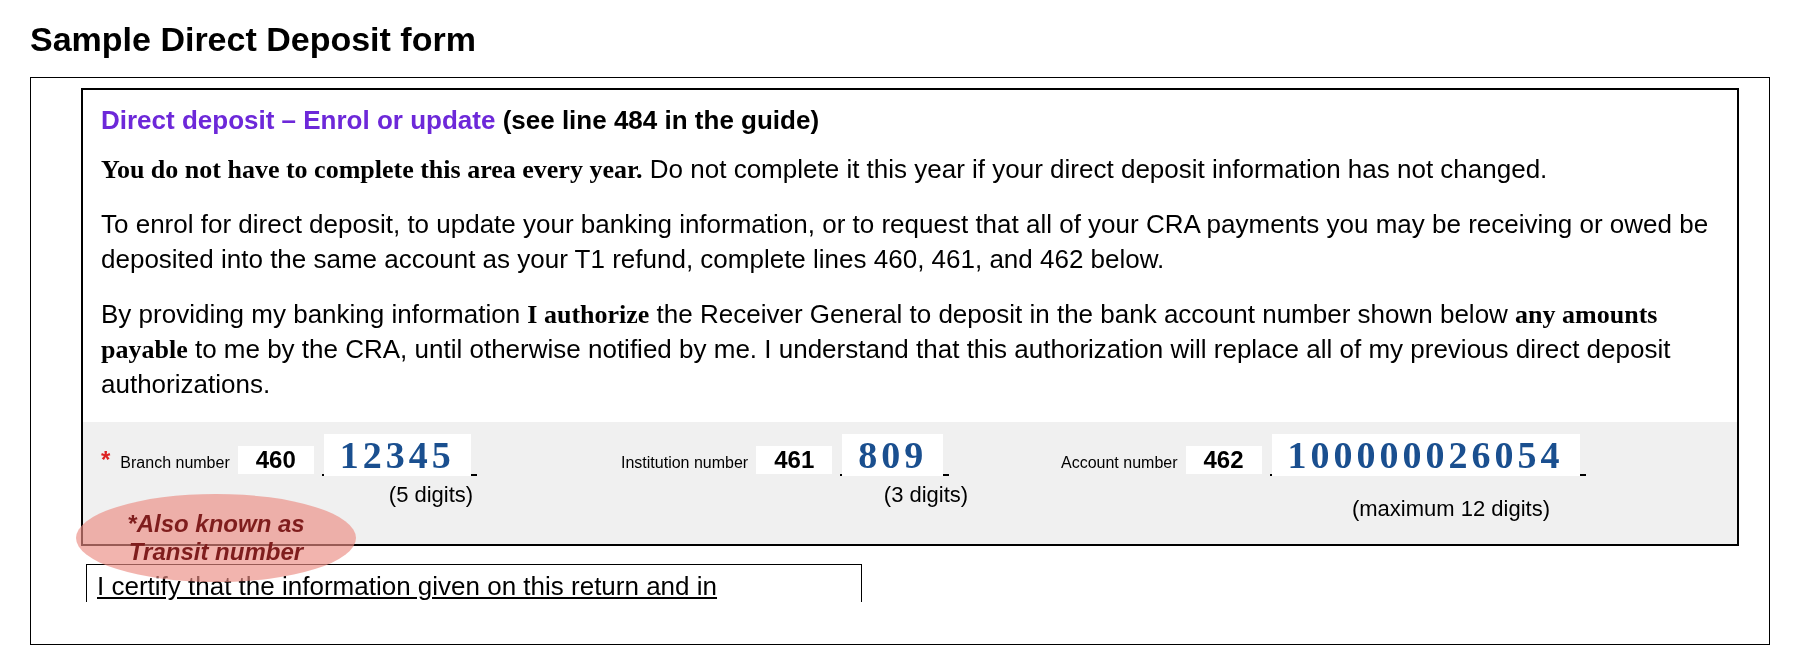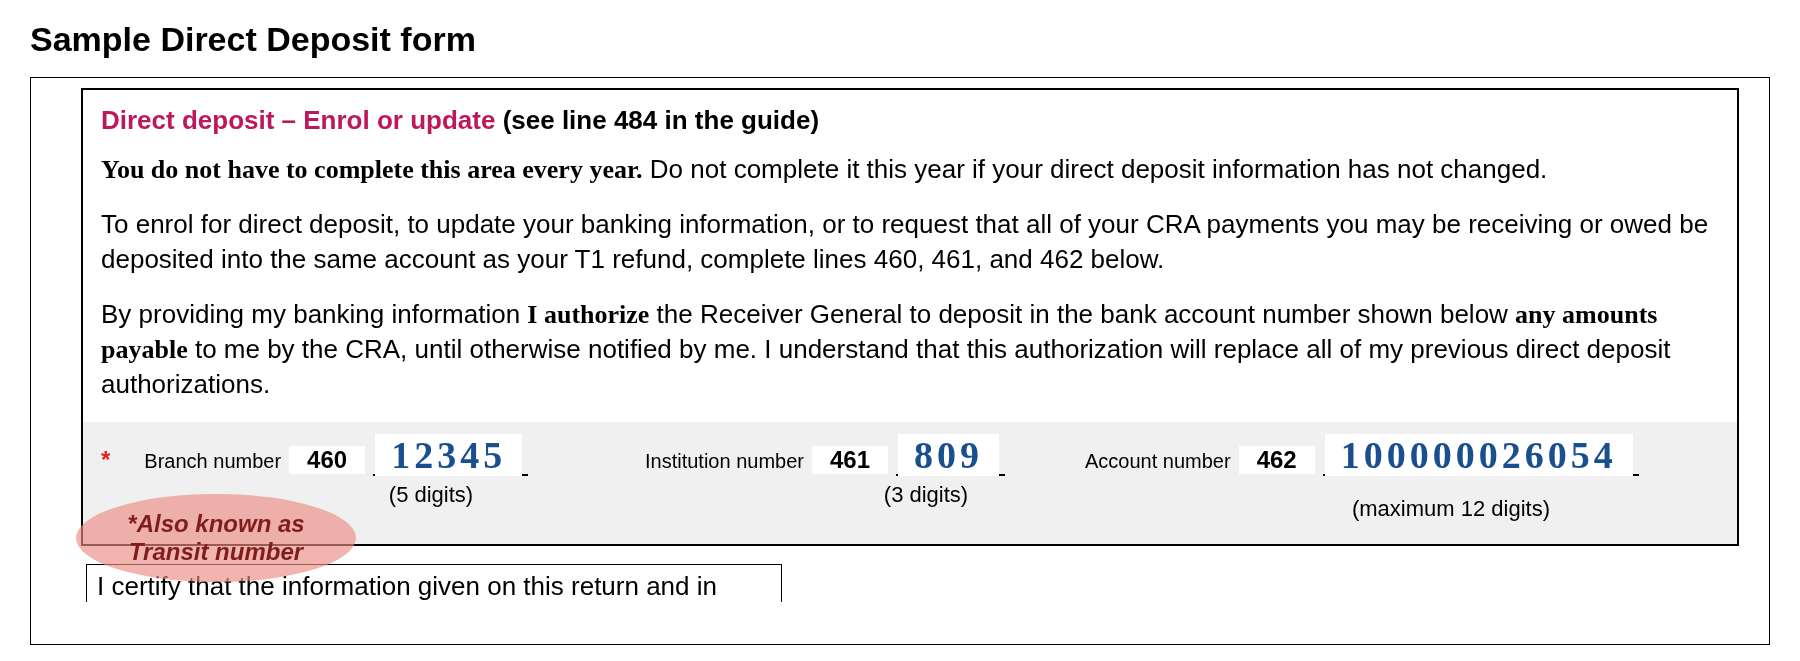--- a/index.html
+++ b/index.html
@@ -31,21 +31,21 @@
     padding: 14px 18px 0 18px;
     background: #fff;
     position: relative;
   }
   .section-header {
     font-size: 26px;
     line-height: 1.3;
     margin-bottom: 14px;
   }
   .section-header .grey {
-    color: #be185d;
+    color: #6d28d9;
     font-weight: 700;
   }
   .section-header .black {
     color: #000;
     font-weight: 700;
   }
   .para {
     font-size: 26px;
     line-height: 1.35;
     margin: 0 0 20px 0;
@@ -65,23 +65,22 @@
   .fg-branch { flex: 0 0 520px; }
   .fg-inst   { flex: 0 0 440px; }
   .fg-acct   { flex: 1; gap: 14px; }
   .field-top {
     display: flex;
     align-items: baseline;
     gap: 8px;
   }
   .star { color: #d22; font-weight: 700; font-size: 24px; margin-right: 2px;}
   .field-label {
-    font-size: 20px;
+    font-size: 16px;
     white-space: nowrap;
-    margin-left: 24px;
   }
   .line-code {
     font-size: 24px;
     font-weight: 700;
     background: #fff;
     padding: 0 18px;
   }
   .value-wrap {
     border-bottom: 2px solid #000;
     padding: 0 6px 0 2px;
@@ -125,23 +124,24 @@
     padding: 6px 14px;
     z-index: 5;
     font-style: italic;
   }
   .certify-row {
     margin: 18px 30px 0 55px;
     border: 1px solid #000;
     border-bottom: none;
     padding: 6px 10px 0 10px;
     font-size: 26px;
-    width: 696px;
+    width: 776px;
     white-space: nowrap;
     overflow: hidden;
+    text-decoration: underline;
   }
   
   .fade-mask {
     position: absolute;
     left: 430px;
     top: 530px;
     width: 500px;
     height: 40px;
     background: linear-gradient(90deg, rgba(255,255,255,0) 0%, #fff 40%);
     z-index: 3;

